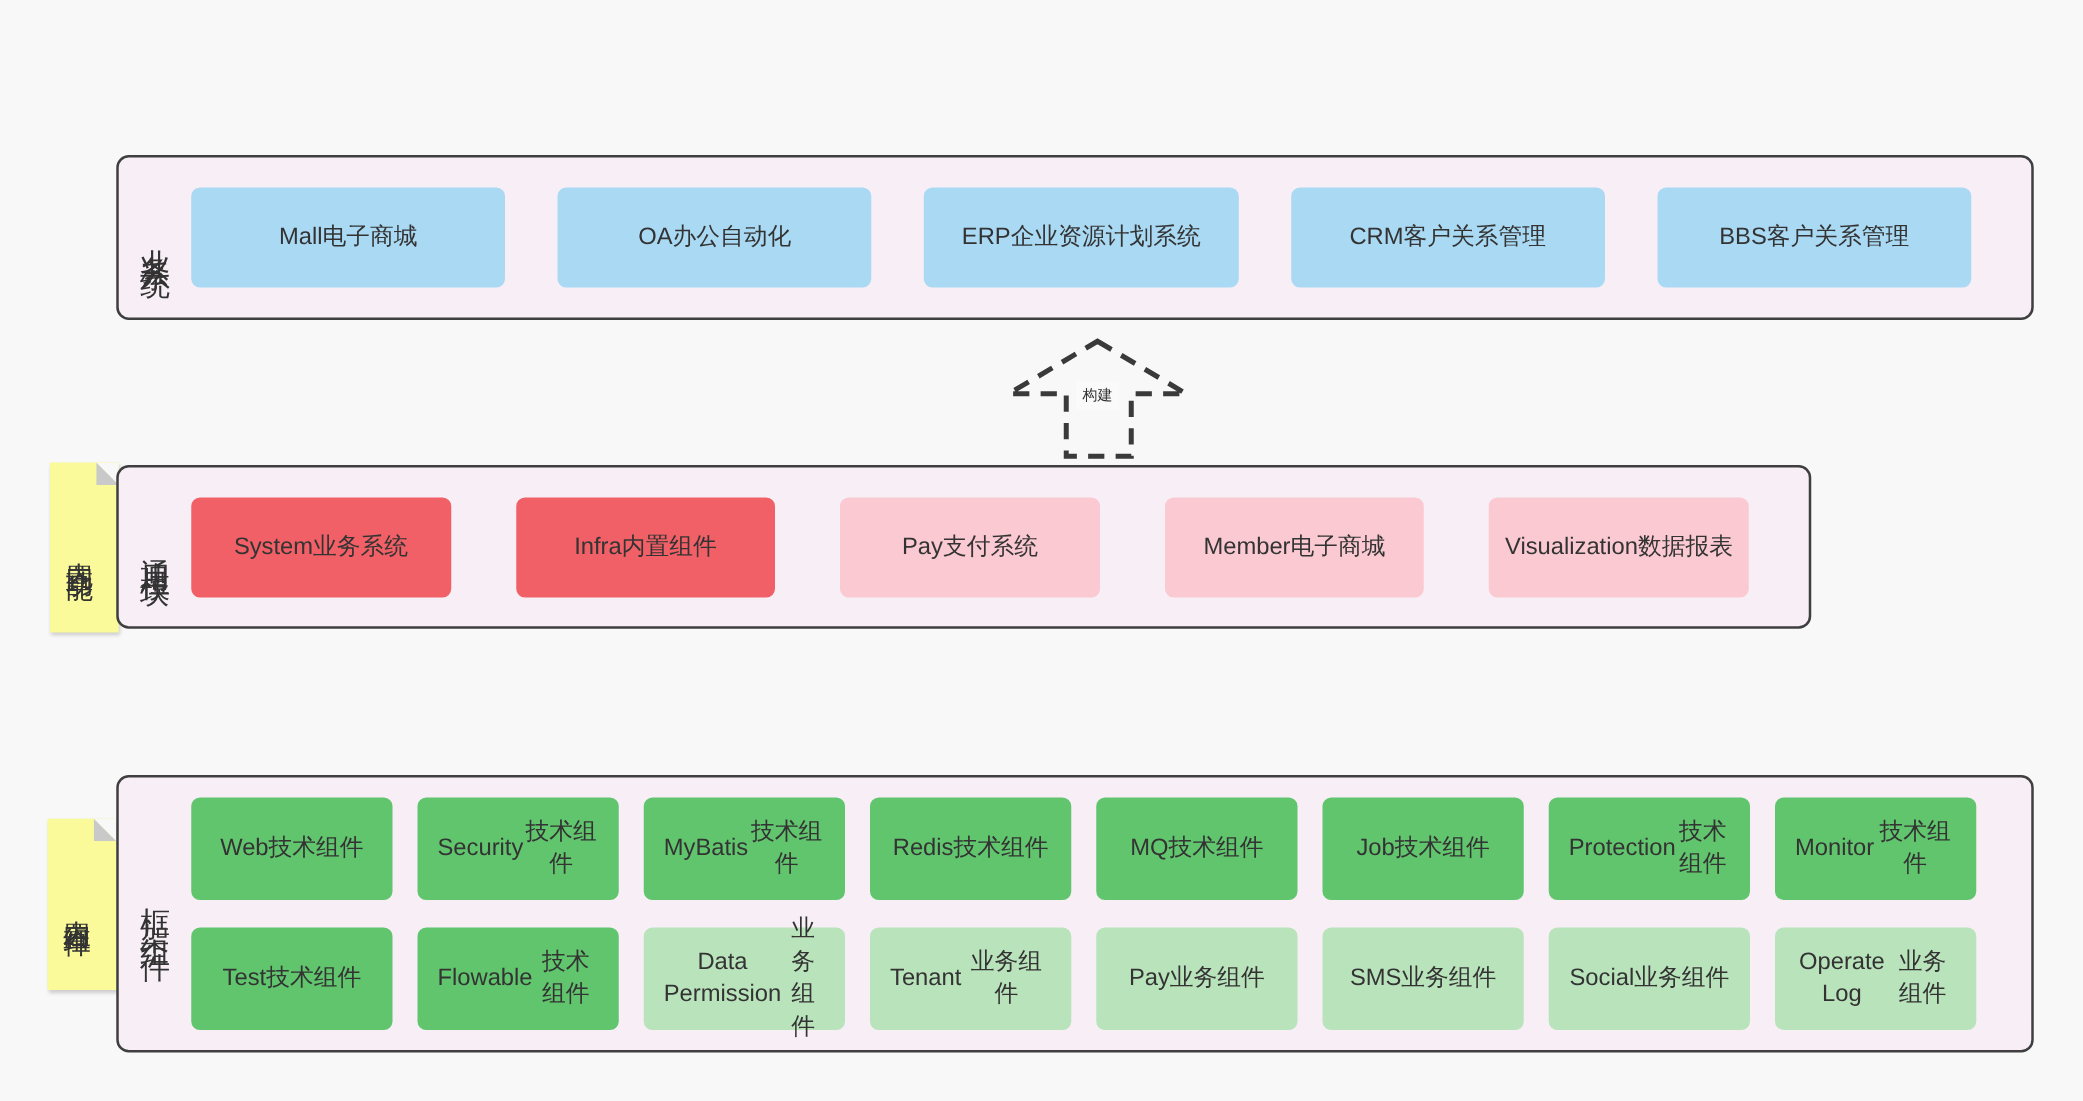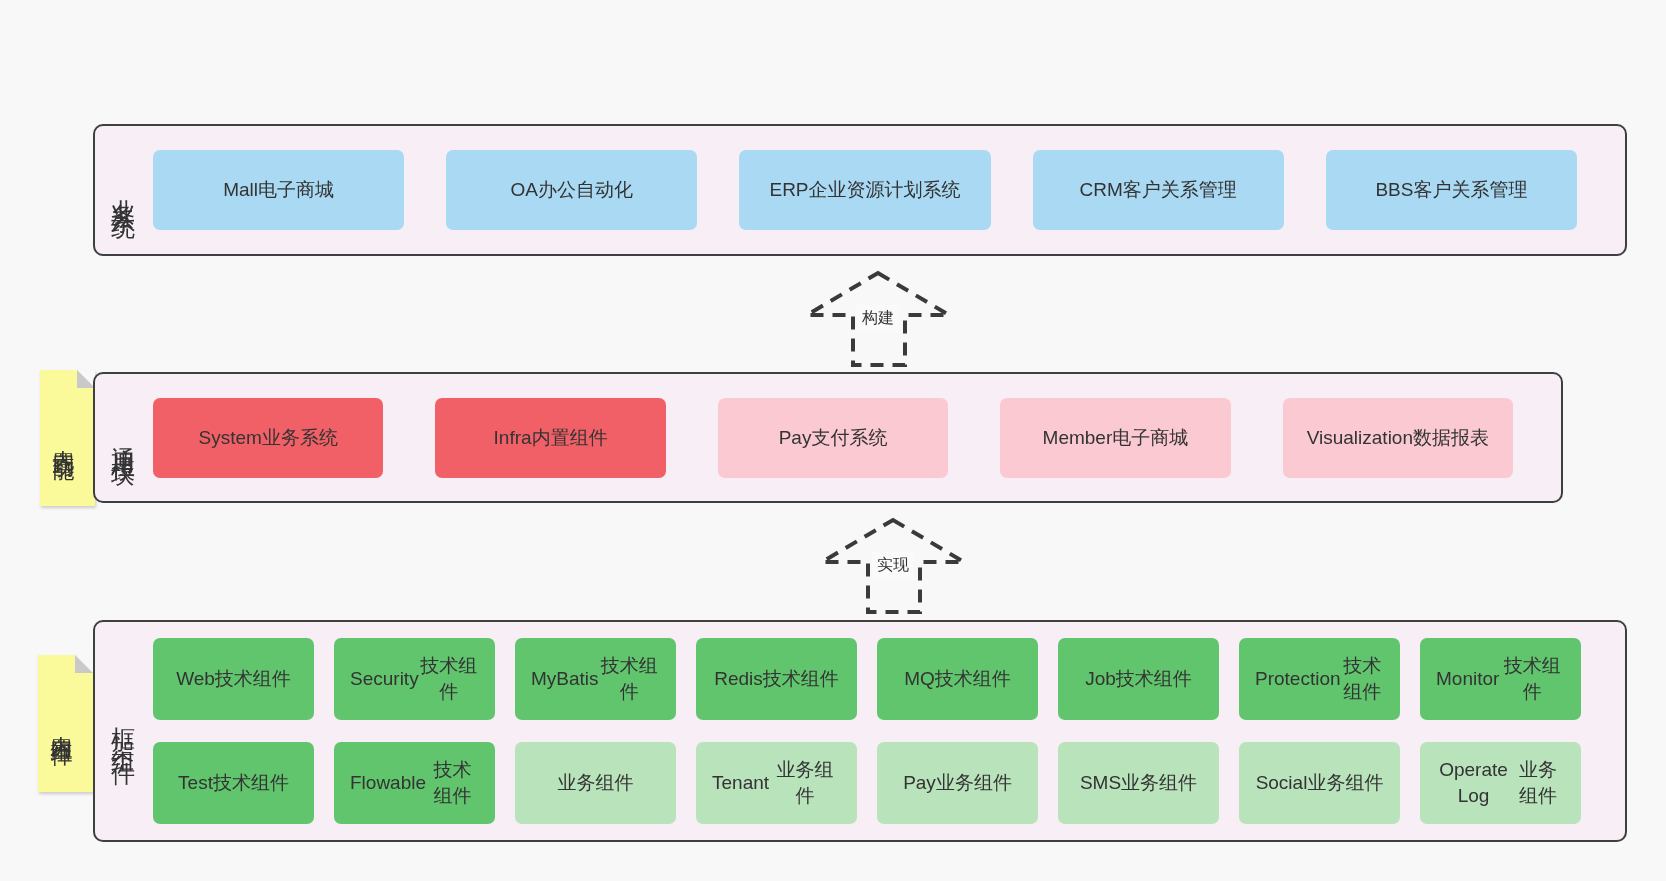--- a/index.html
+++ b/index.html
@@ -11,21 +11,21 @@
   }
   .layer{
     position:absolute;box-sizing:border-box;
     background:var(--container-fill,#f7eef6);
     border:2px solid var(--container-border,#3f3f3f);
     border-radius:10px;
     display:flex;align-items:center;
     z-index:2;
   }
   .layer1{left:93px;top:124px;width:1534px;height:132px;}
-  .layer2{left:93px;top:372px;width:1470px;height:131px;}
+  .layer2{left:93px;top:372px;width:1356px;height:131px;}
   .layer3{left:93px;top:620px;width:1534px;height:222px;}
   .side-label{
     writing-mode:vertical-rl;text-orientation:upright;
     font-size:24px;letter-spacing:5px;line-height:1;
     margin:0 10px 0 16px;flex:none;color:var(--text,#333);
     white-space:nowrap;
   }
   .layer3 .side-label{letter-spacing:12px;}
   .box-row{flex:1;display:flex;gap:42px;padding:0 48px 0 8px;align-items:center;}
   .layer2 .box-row{gap:52px;}
@@ -57,21 +57,21 @@
     writing-mode:vertical-rl;text-orientation:upright;
     font-size:22px;letter-spacing:3px;line-height:1;color:var(--text,#333);
     margin-right:8px;white-space:nowrap;
   }
   .note-fold{position:absolute;top:0;right:0;display:block;}
   .arrow{position:absolute;width:150px;height:100px;z-index:1;}
   .arrow1{left:803px;top:269px;}
   .arrow2{left:818px;top:516px;}
   .arrow-label{
     position:absolute;left:50%;top:36px;transform:translateX(-50%);
-    background:#fafafa;padding:3px 5px;font-size:16px;color:var(--text,#333);
+    background:#fafafa;padding:3px 5px;font-size:12px;color:var(--text,#333);
     white-space:nowrap;
   }
 </style>
 </head>
 <body>
 
 <div class="stage">
 
   <div class="layer layer1">
     <div class="side-label">业务系统</div>
@@ -133,26 +133,20 @@
         <div>Member</div>
         <div>电子商城</div>
       </div>
       <div class="box pink">
         <div>Visualization</div>
         <div>数据报表</div>
       </div>
     </div>
   </div>
 
-  <div class="arrow arrow2">
-    <svg width="150" height="100" viewBox="0 0 150 100">
-      <path d="M75 4 L146 46 L102 46 L102 96 L50 96 L50 46 L4 46 Z" fill="none" stroke="#3a3a3a" stroke-width="4" stroke-dasharray="13 9"></path>
-    </svg>
-    <div class="arrow-label">实现</div>
-  </div>
 
   <div class="note note2">
     <svg class="note-fold" width="18" height="18" viewBox="0 0 18 18">
       <polygon points="0,0 18,0 18,18" fill="#f8f8f8"></polygon>
       <polygon points="0,0 18,18 0,18" fill="#c9c9c9"></polygon>
     </svg>
     <div class="note-label">内置组件</div>
   </div>
 
   <div class="layer layer3">
@@ -192,20 +186,21 @@
       </div>
       <div class="box green">
         <div>Test</div>
         <div>技术组件</div>
       </div>
       <div class="box green">
         <div>Flowable</div>
         <div>技术组件</div>
       </div>
       <div class="box lightgreen">
+        <div>Data Permission</div>
         <div>业务组件</div>
       </div>
       <div class="box lightgreen">
         <div>Tenant</div>
         <div>业务组件</div>
       </div>
       <div class="box lightgreen">
         <div>Pay</div>
         <div>业务组件</div>
       </div>

